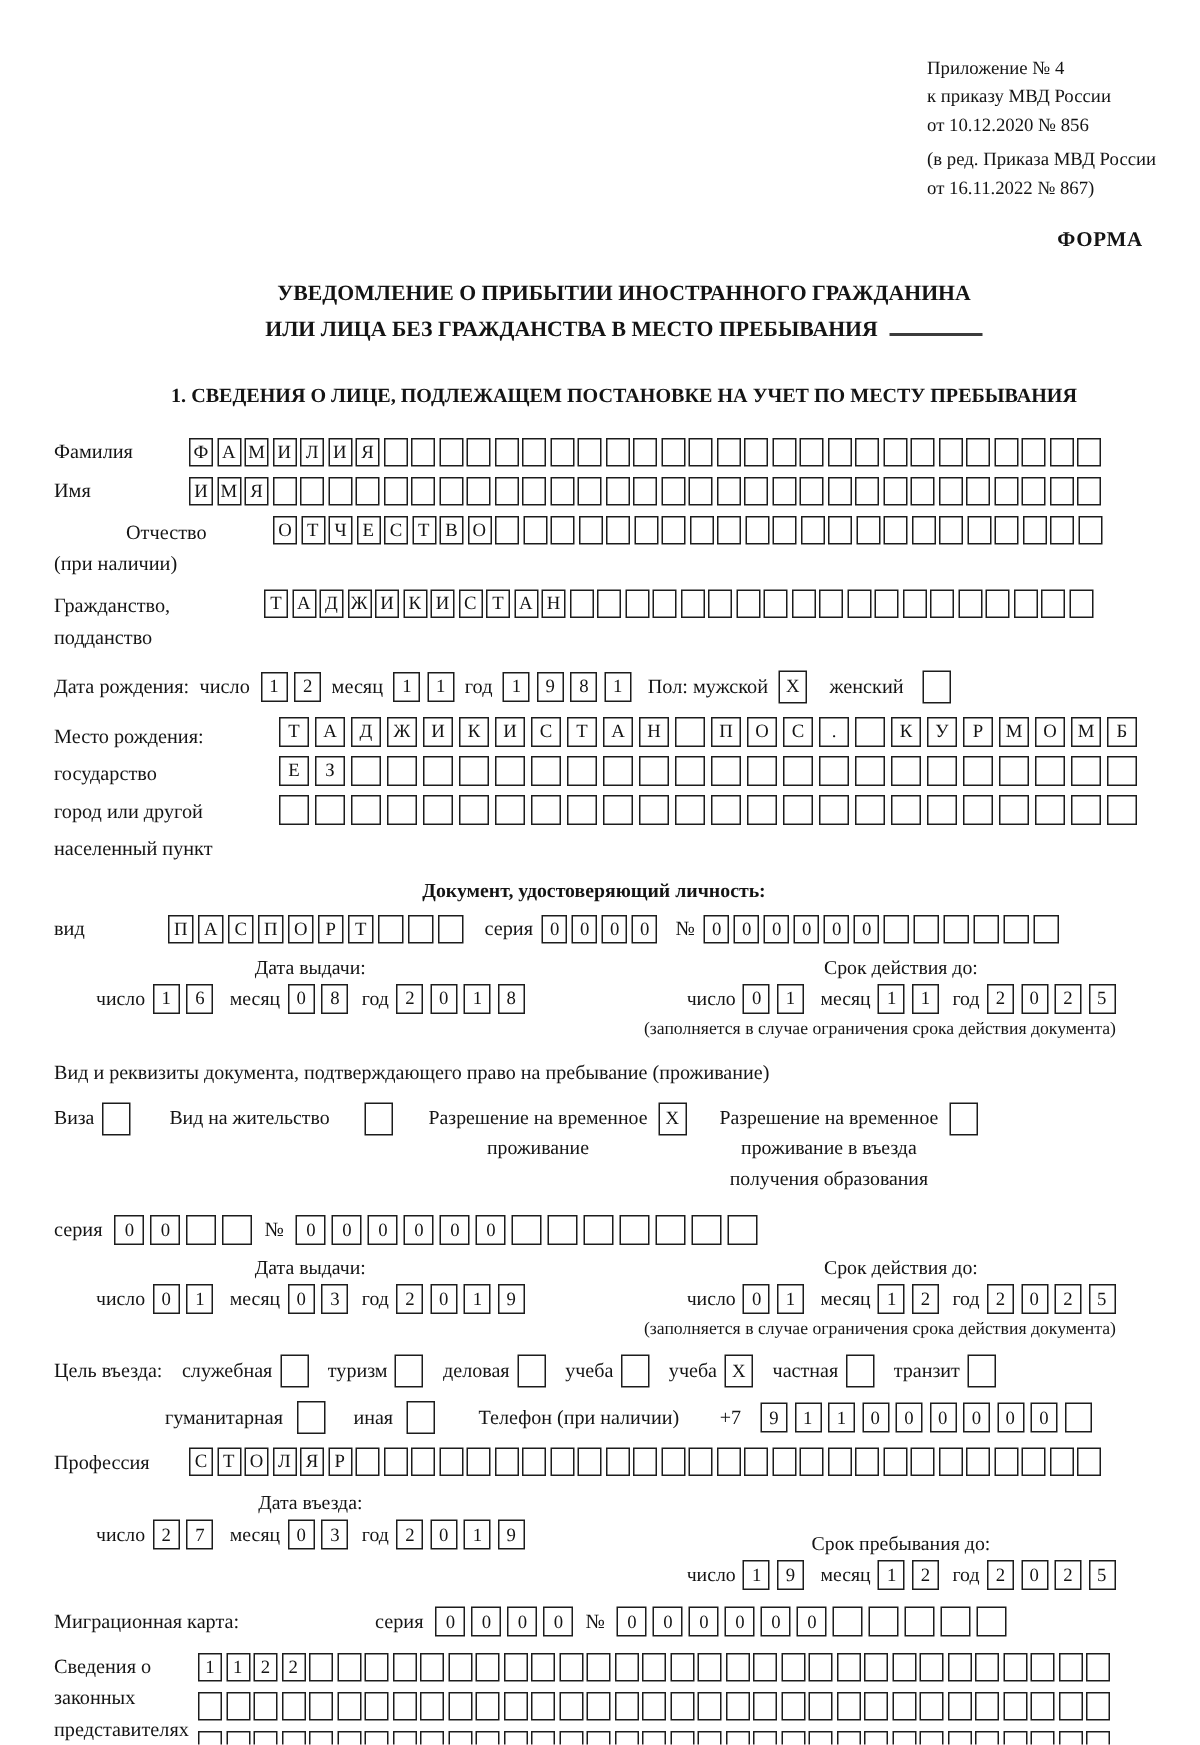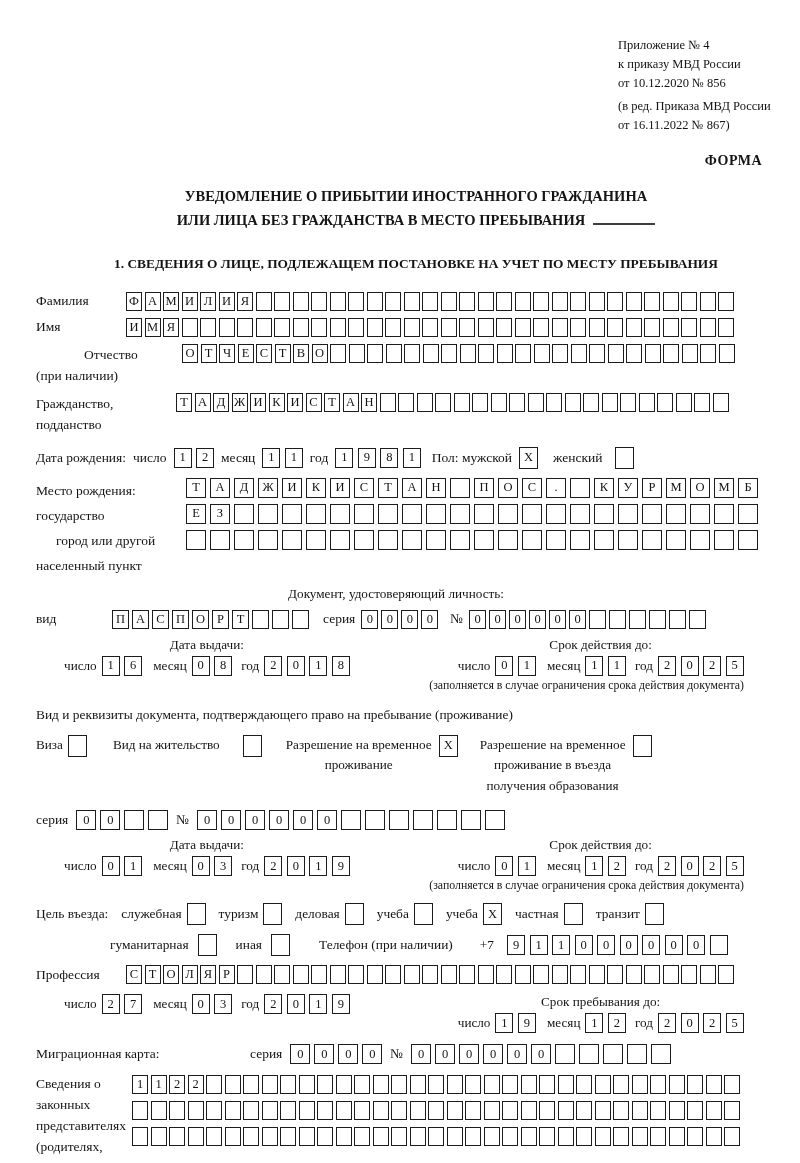--- a/index.html
+++ b/index.html
@@ -21,21 +21,21 @@
   .lblcol{flex:none;line-height:21px;}
   .strip{display:flex;gap:2.5px;flex:none;}
   .cell{flex:none;display:flex;align-items:center;justify-content:center;box-sizing:content-box;
         width:14px;height:17px;border:1.7px solid #1c1c1c;background:#fff;font-size:12.5px;line-height:1;}
   .mid .cell{width:15px;} .mid{gap:3px;}
   .date .cell{width:16px;height:18px;} .date{gap:4.5px;}
   .wide .cell{width:18px;height:18px;} .wide{gap:4px;}
   .cb .cell{width:17px;height:20px;}
 
   .stripcol{display:flex;flex-direction:column;gap:6px;}
-  .dochead{text-align:center;font-weight:normal;font-size:13.2px;margin:8px 40px 8px 0;}
+  .dochead{text-align:center;font-weight:bold;font-size:13.2px;margin:8px 40px 8px 0;}
 
   .dates-row{display:flex;margin-bottom:2px;}
   .dg{display:flex;flex-direction:column;}
   .dg-h{text-align:center;font-size:13.2px;margin-bottom:3px;}
   .dg-l{display:flex;align-items:center;gap:5px;font-size:13.2px;}
   .right-note{text-align:right;padding-right:52px;font-size:11.8px;margin:2px 0 10px 0;}
 
   .intro{font-size:13.4px;margin:10px 0 0 0;line-height:1.8;}
   .opts{display:flex;align-items:flex-start;margin:8px 0 14px 0;font-size:13.2px;}
   .opt{display:flex;align-items:flex-start;gap:7px;}
@@ -247,21 +247,21 @@
     <span class="lbl" style="margin-left:8px;">женский</span>
     <span class="strip cb" style="margin-left:6px;">
         <span class="cell"></span>
       </span>
   </div>
 
   <div class="frow top" style="margin-top:9px;">
     <span class="lblcol" style="width:150px;line-height:25px;">
       <span style="display:block;">Место рождения:</span>
       <span style="display:block;">государство</span>
-      <span style="display:block;margin-left:20px;">город или другой</span>
+      <span style="display:block;">город или другой</span>
       <span style="display:block;">населенный пункт</span>
     </span>
     <span class="stripcol">
       <span class="strip wide">
           <span class="cell">Т</span>
           <span class="cell">А</span>
           <span class="cell">Д</span>
           <span class="cell">Ж</span>
           <span class="cell">И</span>
           <span class="cell">К</span>
@@ -648,41 +648,42 @@
         <span class="cell"></span>
         <span class="cell"></span>
         <span class="cell"></span>
         <span class="cell"></span>
         <span class="cell"></span>
       </span>
   </div>
 
   <div class="dates-row" style="margin-top:10px;">
     <div class="dg" style="margin-left:28px;">
+      <div class="dg-h">Дата въезда:</div>
       <div class="dg-l">
         <span>число</span>
         <span class="strip date">
             <span class="cell">2</span>
             <span class="cell">7</span>
           </span>
         <span style="margin-left:6px;">месяц</span>
         <span class="strip date">
             <span class="cell">0</span>
             <span class="cell">3</span>
           </span>
         <span style="margin-left:4px;">год</span>
         <span class="strip date">
             <span class="cell">2</span>
             <span class="cell">0</span>
             <span class="cell">1</span>
             <span class="cell">9</span>
           </span>
       </div>
     </div>
-    <div class="dg" style="margin-left:108px;">
+    <div class="dg" style="margin-left:108px;margin-top:27px;">
       <div class="dg-h">Срок пребывания до:</div>
       <div class="dg-l">
         <span>число</span>
         <span class="strip date">
             <span class="cell">1</span>
             <span class="cell">9</span>
           </span>
         <span style="margin-left:6px;">месяц</span>
         <span class="strip date">
             <span class="cell">1</span>

